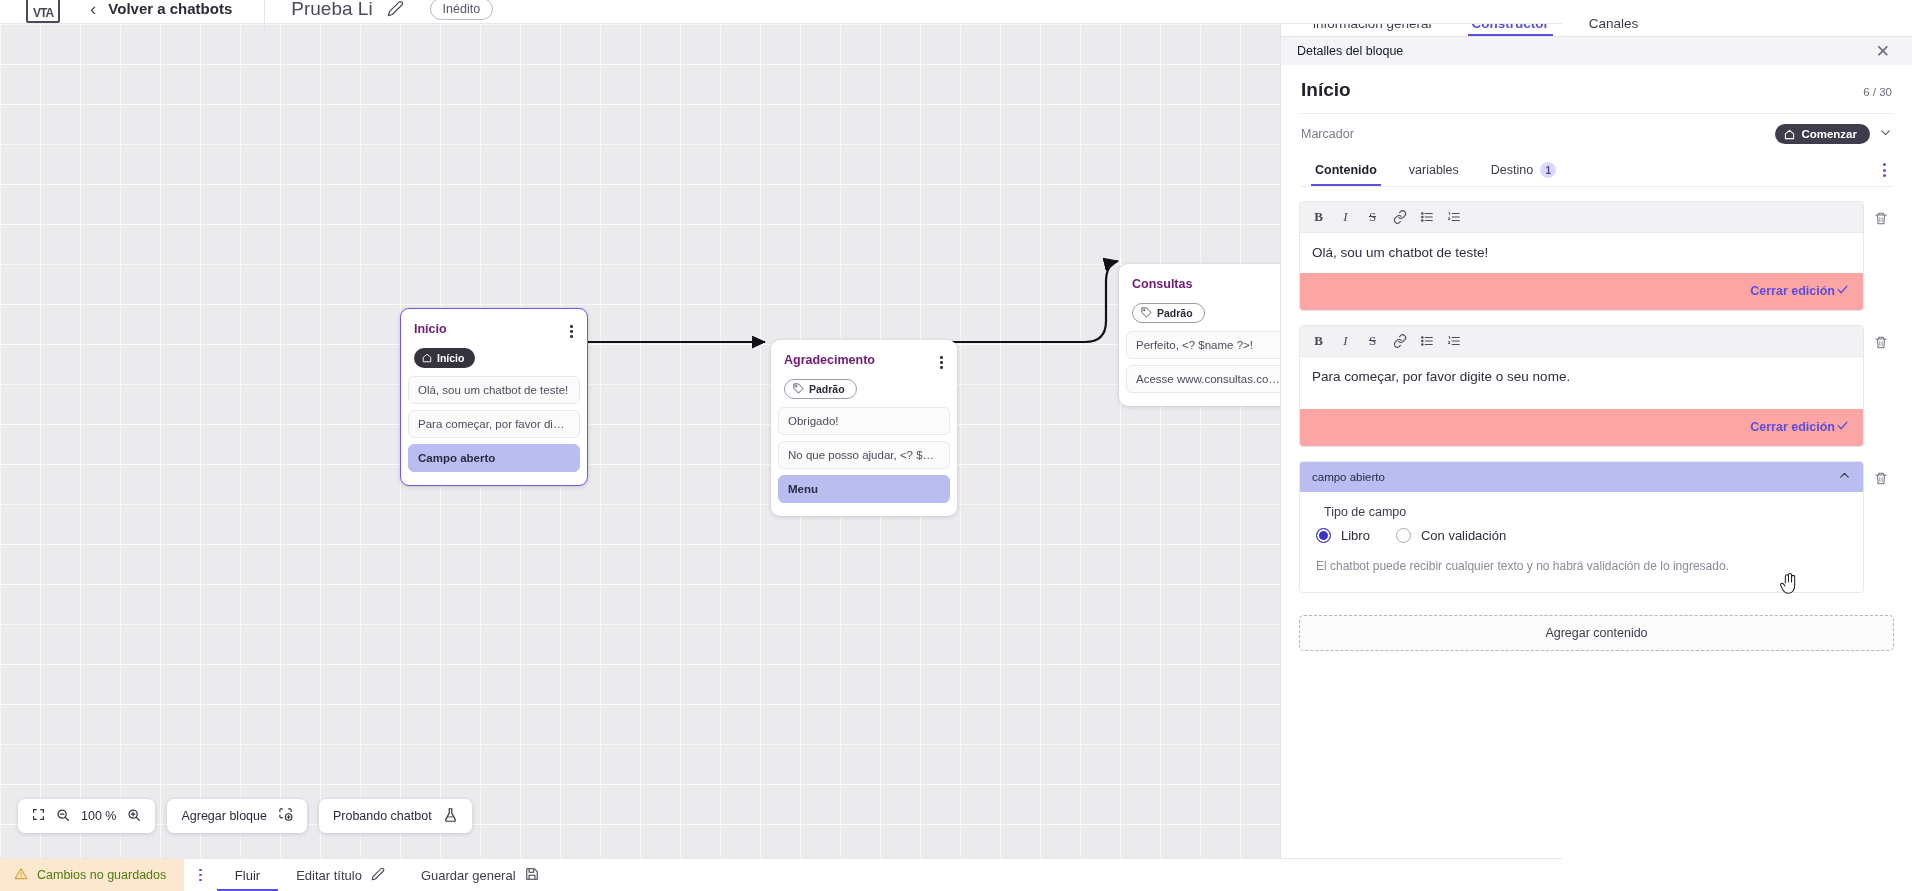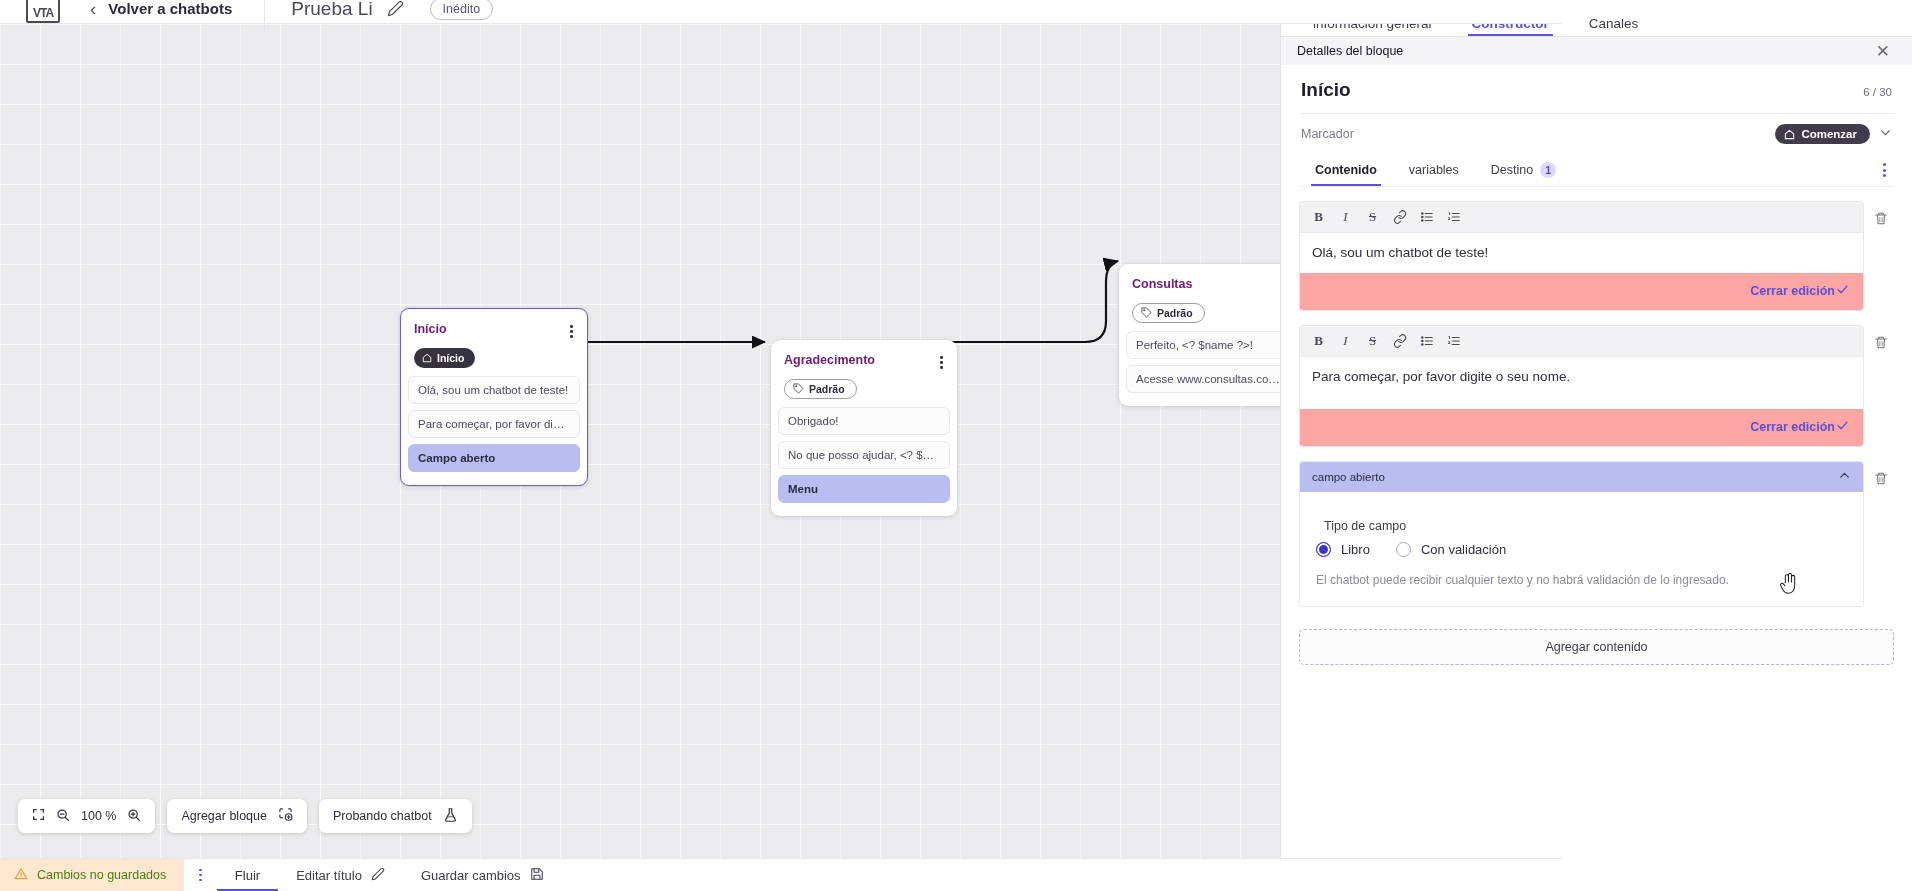--- a/index.html
+++ b/index.html
@@ -226,21 +226,21 @@
   .close-edit { font-size: 12.5px; color: #5b4fdb; font-weight: 700; cursor: pointer; }
   .trash-btn { width: 26px; height: 30px; display: flex; align-items: center; justify-content: center; cursor: pointer; margin-top: 2px;}
 
   
   .fieldcard { flex: 1; border: 1px solid #e6e6ec; border-radius: 4px; overflow: hidden; background: #fff; }
   .field-head {
     background: #b9bdf0; display: flex; align-items: center; justify-content: space-between;
     padding: 7px 12px; font-size: 11.5px; color: #2b2b45;
   }
   .chev-up { font-size: 12px; color: #3a3a52; }
-  .field-body { padding: 13px 16px 16px 16px; background: #fff; margin-top: 14px; }
+  .field-body { padding: 13px 16px 16px 16px; background: #fff; }
   .field-sub { font-size: 12.5px; color: #3c3c4a; padding-left: 8px; }
   .radio-row { display: flex; align-items: flex-end; gap: 10px; margin-top: 9px; }
   .radio {
     width: 15px; height: 15px; border-radius: 50%; border: 1.5px solid #a9a9bb;
     display: inline-flex; align-items: center; justify-content: center; background: #fff; cursor: pointer;
   }
   .radio.on { border-color: #3d34c8; background: #3d34c8; box-shadow: inset 0 0 0 2px #fff; }
   .radio-label { font-size: 13px; color: #2e2e3c; margin-right: 16px; }
   .field-note { margin-top: 14px; font-size: 12px; color: #8a8a98; line-height: 1.55; }
 
@@ -436,21 +436,21 @@
     </div>
     <div class="sb-item">
       <span>Editar título</span>
       <span>
         <svg width="14" height="14" viewBox="0 0 24 24" fill="none" stroke="#3c3c4a" stroke-width="1.8" stroke-linecap="round" stroke-linejoin="round">
             <path d="M17 3a2.8 2.8 0 1 1 4 4L7.5 20.5 2 22l1.5-5.5L17 3z"></path>
           </svg>
       </span>
     </div>
     <div class="sb-item">
-      <span>Guardar cambios</span>
+      <span>Guardar general</span>
       <span>
         <svg width="14" height="14" viewBox="0 0 24 24" fill="none" stroke="#3c3c4a" stroke-width="1.8" stroke-linejoin="round">
             <path d="M3 3h13l5 5v13H3z"></path>
             <path d="M7 3v6h8V3M7 21v-7h10v7"></path>
           </svg>
       </span>
     </div>
   </div>
 
   <div class="rpanel">

